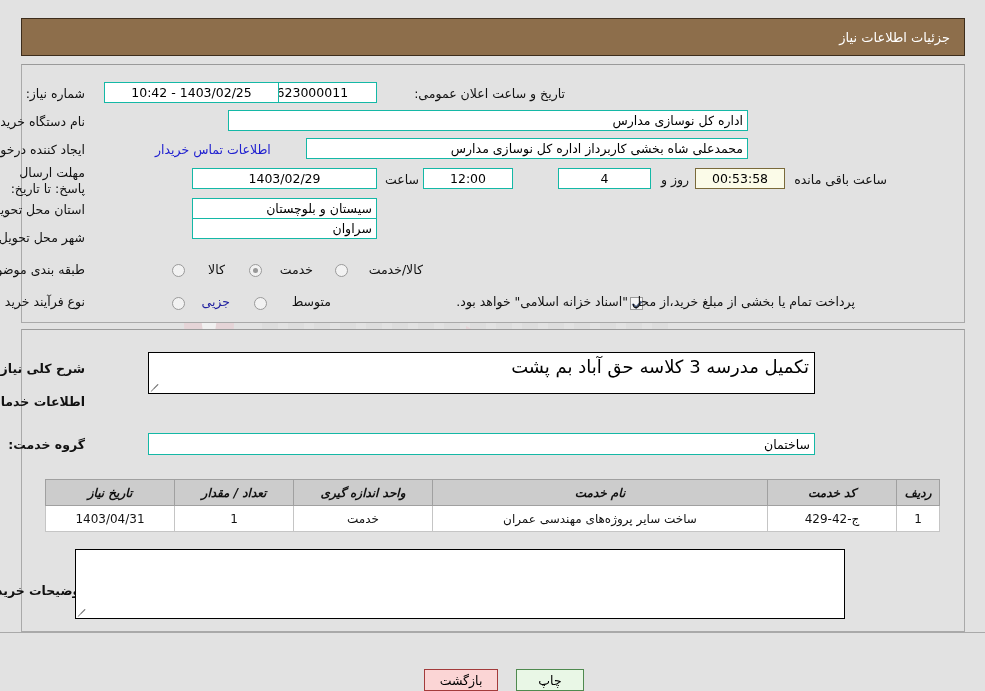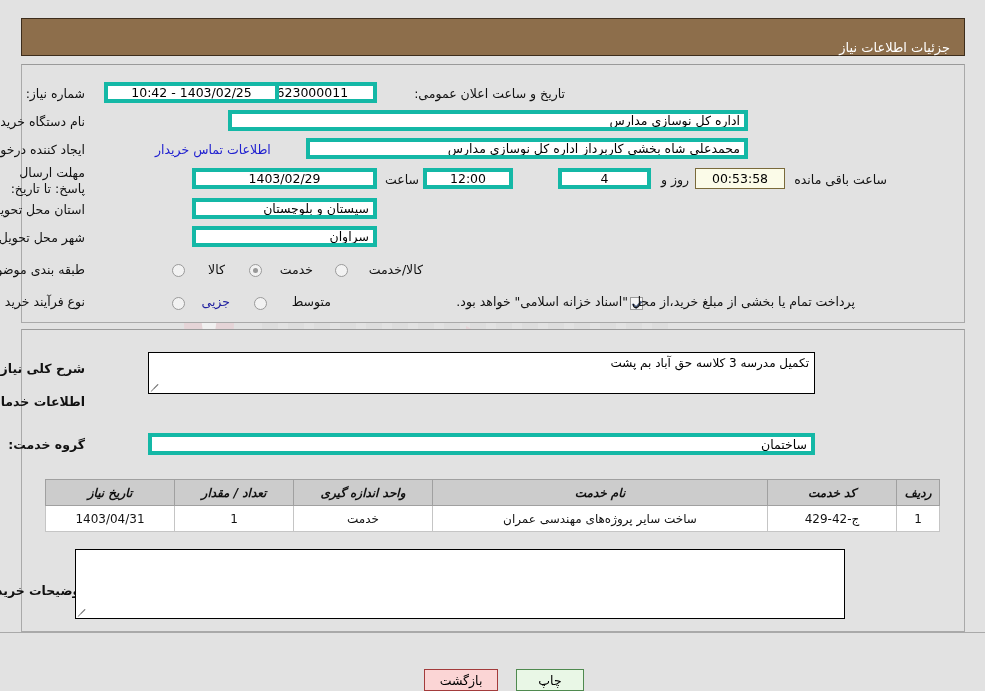--- a/index.html
+++ b/index.html
@@ -33,21 +33,21 @@
   .header-bar {
     position: absolute;
     right: 20px;
     top: 18px;
     width: 944px;
     height: 38px;
     background: #8d6e4b;
     border: 1px solid #3d2d1c;
     box-sizing: border-box;
     display: flex;
-    align-items: flex-end;
+    align-items: center;
     justify-content: flex-start;
     z-index: 2;
   }
   .header-title {
     color: #ffffff;
     font-size: 13px;
     padding-right: 14px;
     white-space: nowrap;
   }
 
@@ -70,21 +70,21 @@
     color: #111;
     white-space: nowrap;
     line-height: 1.25;
     z-index: 3;
   }
   .lbl-bold { font-weight: bold; }
 
   .fld {
     position: absolute;
     background: #ffffff;
-    border: 4px solid #14b8a6;
+    border: 1px solid #14b8a6;
     box-sizing: border-box;
     font-size: 12.5px;
     color: #000;
     display: flex;
     align-items: center;
     height: 21px;
     padding: 0 4px;
     z-index: 3;
     white-space: nowrap;
     overflow: hidden;
@@ -146,21 +146,21 @@
     border-width: 0 2px 2px 0;
     transform: rotate(42deg);
   }
 
   
   .textbox {
     position: absolute;
     background: #fff;
     border: 1px solid #000;
     box-sizing: border-box;
-    font-size: 12px;
+    font-size: 18px;
     padding: 3px 5px;
     color: #000;
     z-index: 3;
     overflow: hidden;
   }
   .resize-grip {
     position: absolute;
     left: 2px;
     bottom: 1px;
     width: 10px;
@@ -306,21 +306,21 @@
   <div class="fld center" style="right:472px; top:168px; width:90px;">12:00</div>
   <div class="fld center" style="right:334px; top:168px; width:93px;">4</div>
   <span class="lbl" style="right:296px; top:172px;">روز و</span>
   <div class="fld countdown center" style="right:200px; top:168px; width:90px;">00:53:58</div>
   <span class="lbl" style="right:98px; top:172px;">ساعت باقی مانده</span>
 
   <span class="lbl" style="right:900px; top:202px;">استان محل تحویل:</span>
   <div class="fld right" style="right:608px; top:198px; width:185px;">سیستان و بلوچستان</div>
 
   <span class="lbl" style="right:900px; top:230px;">شهر محل تحویل:</span>
-  <div class="fld right" style="right:608px; top:226px; width:185px;">سراوان</div>
+  <div class="fld right" style="right:608px; top:218px; width:185px;">سراوان</div>
 
   <span class="lbl" style="right:900px; top:262px;">طبقه بندی موضوعی:</span>
   <span class="radio" style="right:800px; top:264px;"></span>
   <span class="lbl" style="right:760px; top:262px;">کالا</span>
   <span class="radio checked" style="right:723px; top:264px;"></span>
   <span class="lbl" style="right:672px; top:262px;">خدمت</span>
   <span class="radio" style="right:637px; top:264px;"></span>
   <span class="lbl" style="right:562px; top:262px;">کالا/خدمت</span>
 
   <span class="lbl" style="right:900px; top:294px;">نوع فرآیند خرید :</span>

